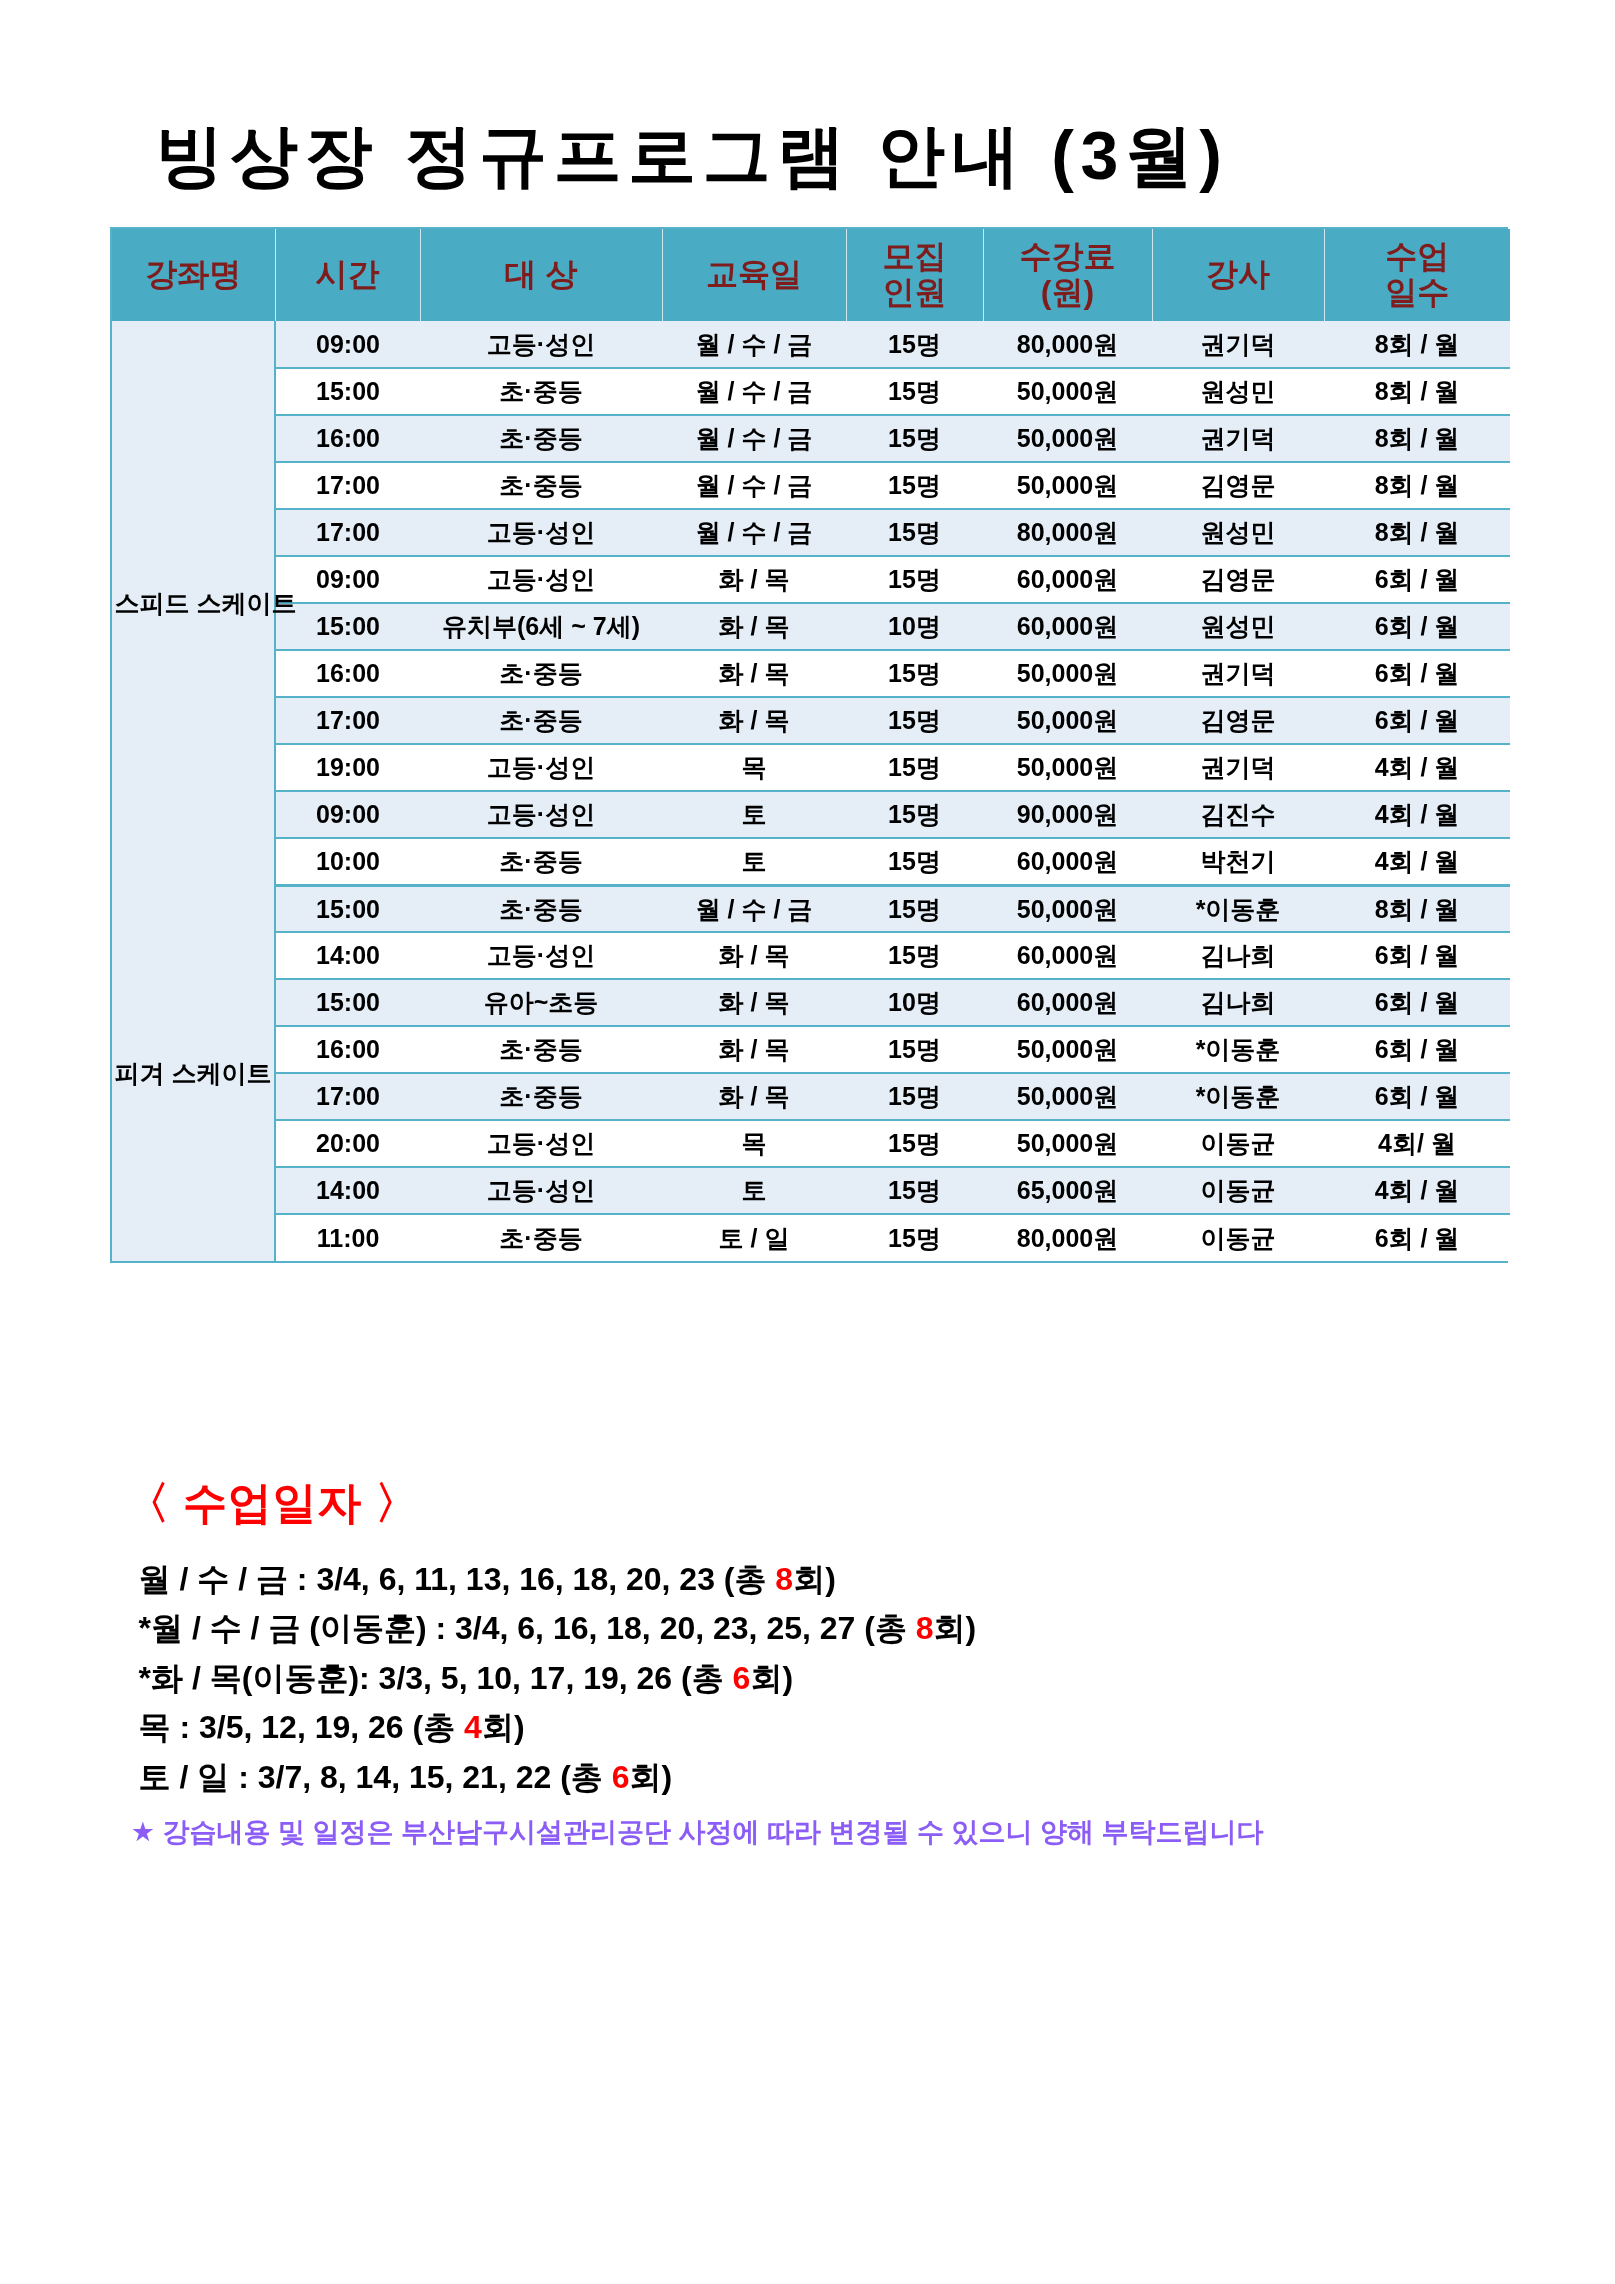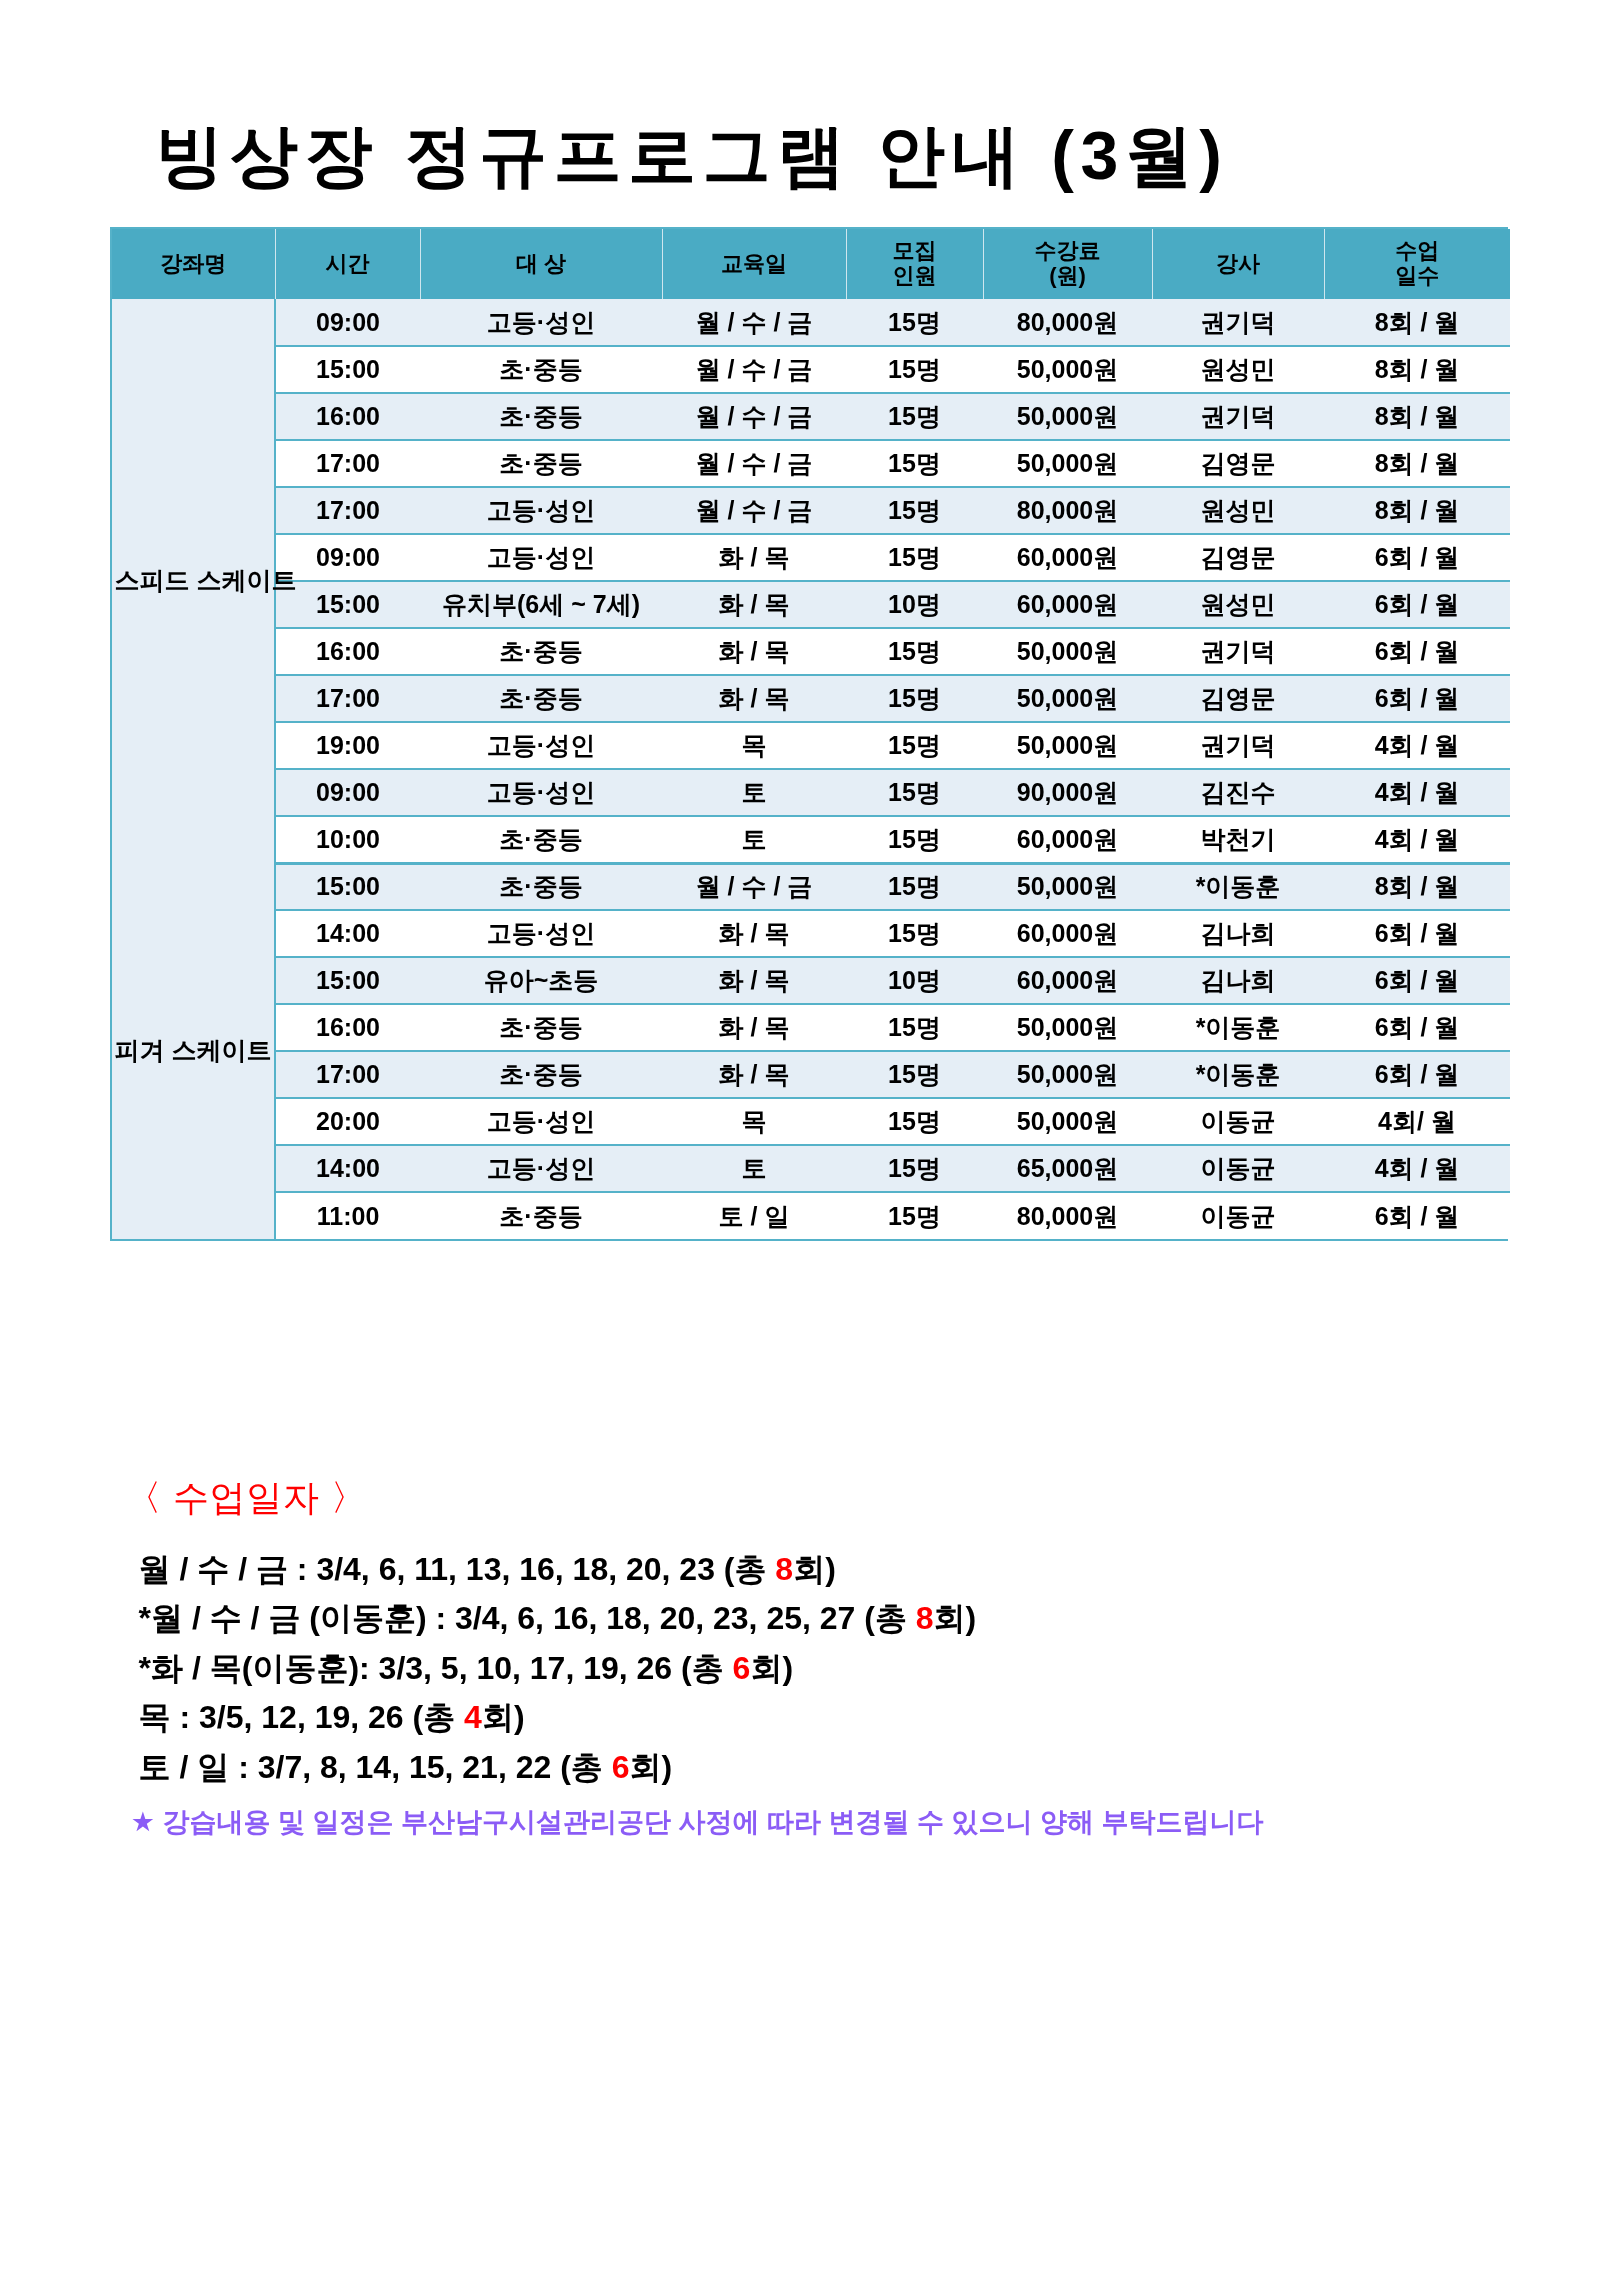--- a/index.html
+++ b/index.html
@@ -54,22 +54,22 @@
   table.sched col.c-time  { width: 145px; }
   table.sched col.c-target{ width: 242px; }
   table.sched col.c-days  { width: 184px; }
   table.sched col.c-cap   { width: 137px; }
   table.sched col.c-fee   { width: 169px; }
   table.sched col.c-inst  { width: 172px; }
   table.sched col.c-count { width: 186px; }
 
   table.sched thead th {
     background: #4aabc4;
-    color: #000000;
-    font-size: 22px;
+    color: #7f1d1d;
+    font-size: 32px;
     font-weight: 700;
     line-height: 1.12;
     padding: 10.4px 1.3px;
     height: 70px;
     box-sizing: border-box;
     vertical-align: middle;
     text-align: center;
     border-right: 1.3px solid #cfe6ee;
     white-space: pre-line;
   }
@@ -102,22 +102,22 @@
 
   
   .notes {
     position: absolute;
     left: 119px;
     top: 1474px;
     width: 1421px;
   }
   .notes-heading {
     color: #ff0000;
-    font-size: 36px;
-    font-weight: 400;
+    font-size: 44px;
+    font-weight: 700;
     margin: 0 0 22px 6.5px;
     letter-spacing: 0.7px;
   }
   .note-line {
     font-size: 32px;
     font-weight: 700;
     margin: 0 0 0 19.6px;
     padding: 5.9px 0;
     line-height: 1.18;
     white-space: nowrap;

